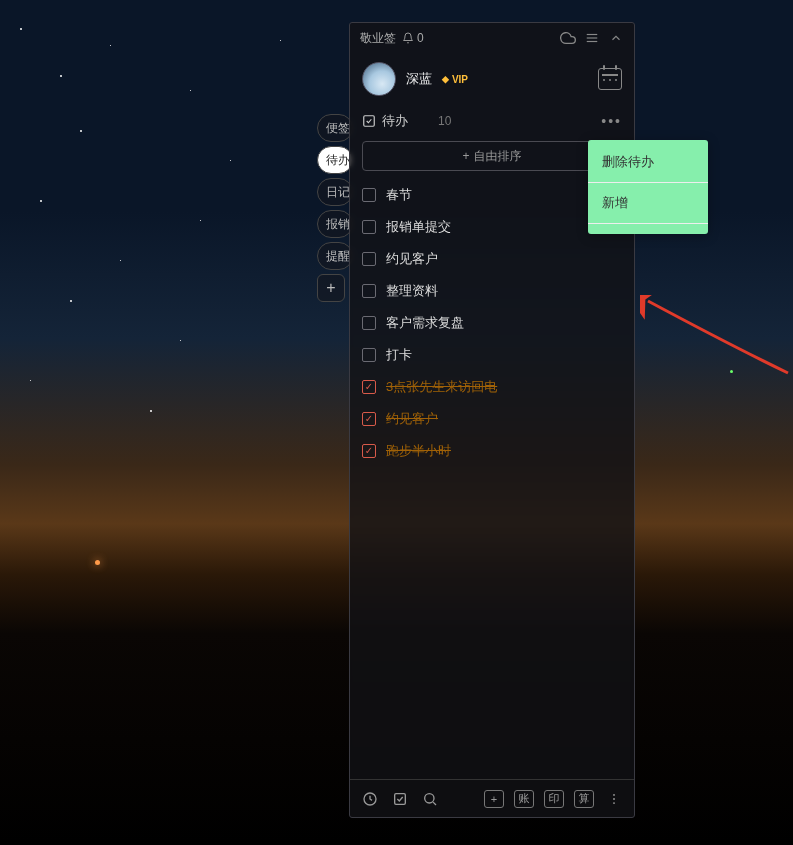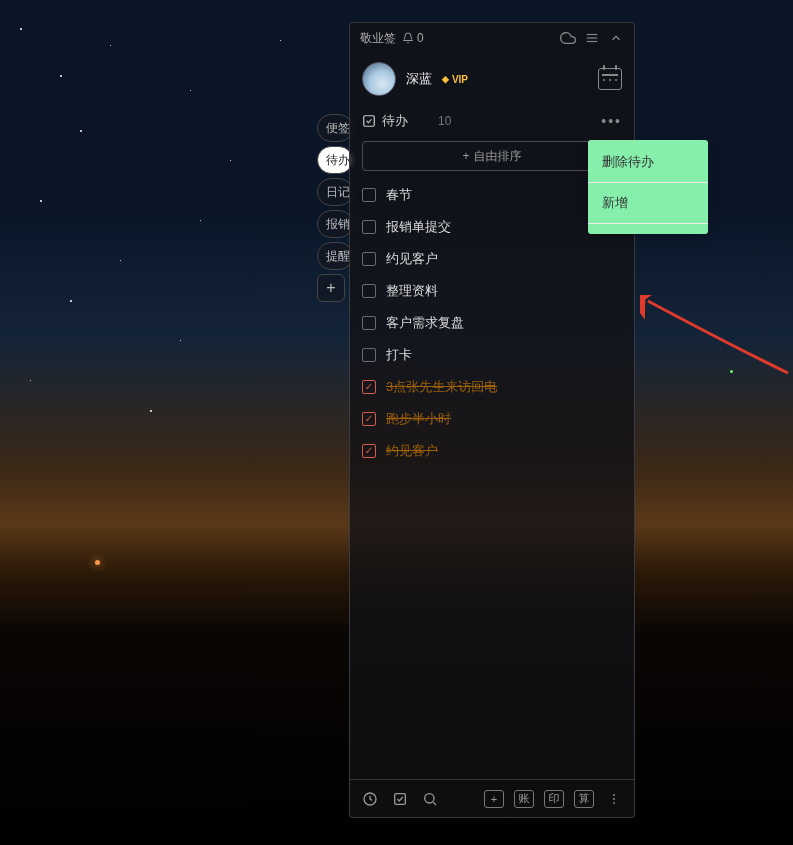--- a/index.html
+++ b/index.html
@@ -261,25 +261,25 @@
       <div class="todo-item">
         <div class="chk"></div>
         <span class="todo-label">打卡</span>
       </div>
       <div class="todo-item done">
         <div class="chk done"></div>
         <span class="todo-label">3点张先生来访回电</span>
       </div>
       <div class="todo-item done">
         <div class="chk done"></div>
-        <span class="todo-label">跑步半小时</span>
+        <span class="todo-label">约见客户</span>
       </div>
       <div class="todo-item done">
         <div class="chk done"></div>
-        <span class="todo-label">约见客户</span>
+        <span class="todo-label">跑步半小时</span>
       </div>
     </div>
 
   <div class="bottombar">
     <div class="bb-group">
       <span class="bb-icon">
         <svg width="16" height="16" viewBox="0 0 24 24" fill="none" stroke="#999" stroke-width="2">
             <circle cx="12" cy="12" r="9"></circle>
             <polyline points="12 7 12 12 15 14"></polyline>
           </svg>

